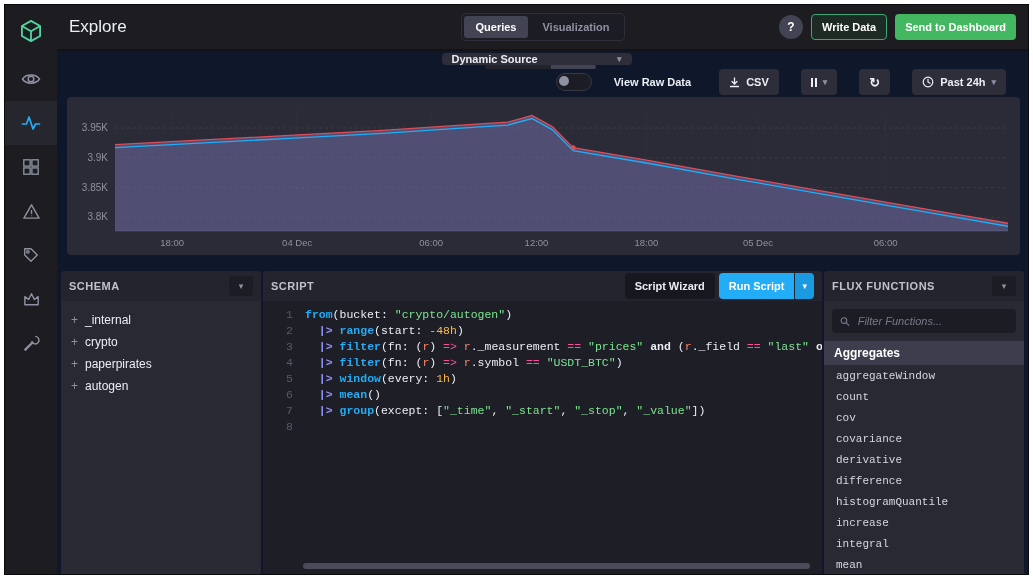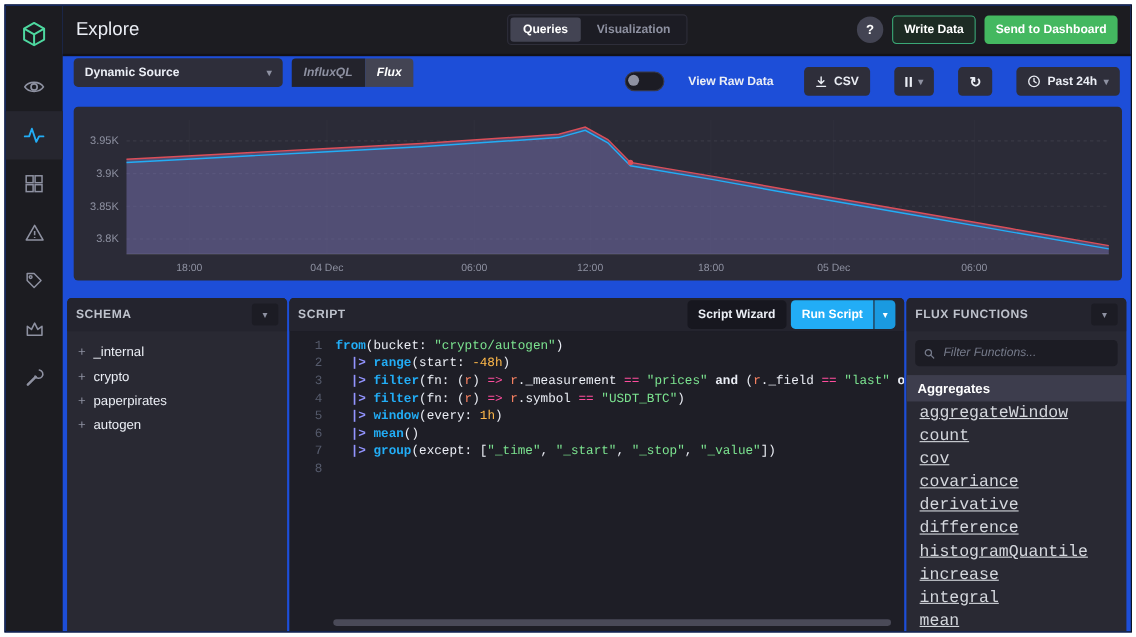--- a/index.html
+++ b/index.html
@@ -1,17 +1,17 @@
 <!DOCTYPE html>
 <html><head>
 <meta charset="utf-8">
 <style>
   html,body{margin:0;padding:0;width:1033px;height:579px;background:#ffffff;
     font-family:"Liberation Sans",sans-serif;-webkit-font-smoothing:antialiased;}
-  .app{position:absolute;left:4px;top:4px;width:1023px;height:569px;background:#1d4ed8;
+  .app{position:absolute;left:4px;top:4px;width:1023px;height:569px;background:#0f172a;
     border:1px solid #0a0a0d;overflow:hidden;}
   
   .sidebar{position:absolute;left:0;top:0;bottom:0;width:52px;background:#1c1c21;display:flex;
     flex-direction:column;align-items:center;}
   .logo{width:52px;height:52px;display:flex;align-items:center;justify-content:center;cursor:pointer;}
   .nav-item{width:52px;height:44px;display:flex;align-items:center;justify-content:center;cursor:pointer;}
   .nav-item.active{background:#26262f;}
   .nav-item svg{stroke:#8e91a1;}
   .nav-item.active svg{stroke:#22ADF6;}
   
@@ -29,22 +29,22 @@
     font-size:12px;display:flex;align-items:center;justify-content:center;cursor:pointer;}
   .btn{height:26px;padding:0 10px;border-radius:4px;background:#2e2e3a;color:#ebeef5;font-size:11px;
     font-weight:bold;display:inline-flex;align-items:center;gap:6px;border:none;cursor:pointer;
     font-family:"Liberation Sans",sans-serif;}
   .btn-outline-green{background:#1d2b24;border:1px solid #3aa876;color:#fff;}
   .btn-green{background:#44b860;color:#fff;}
   .btn-blue{background:#22ADF6;color:#fff;border-radius:4px 0 0 4px;}
   .btn-blue-caret{background:#1a9ae0;color:#fff;border-radius:0 4px 4px 0;padding:0 7px;margin-left:1px;height:26px;
     display:inline-flex;align-items:center;font-size:9px;cursor:pointer;}
   
-  .toolbar{position:absolute;left:0;top:48px;right:0;height:42px;display:flex;
-    padding:0 10px;box-sizing:border-box;}
+  .toolbar{position:absolute;left:0;top:48px;right:12px;height:42px;display:flex;align-items:center;
+    padding:0 10px;box-sizing:border-box;flex-direction:column;}
   .drop-source{width:190px;height:26px;background:#2e2e3a;border-radius:4px;display:flex;align-items:center;
     padding:0 10px;font-size:11px;font-weight:bold;color:#ebeef5;cursor:pointer;box-sizing:border-box;}
   .drop-source .caret{margin-left:auto;}
   .caret{color:#8e91a1;font-size:9px;}
   .seg{display:flex;border-radius:4px;overflow:hidden;margin-left:8px;}
   .seg-btn{height:26px;padding:0 11px;font-size:11px;font-weight:bold;background:#23232c;color:#8e91a1;
     display:flex;align-items:center;cursor:pointer;font-style:italic;}
   .seg-btn.active{background:#434453;color:#fff;}
   .toolbar-right{margin-left:auto;display:flex;gap:22px;align-items:center;}
   .toggle{width:34px;height:16px;background:#1c1c24;border:1px solid #383846;border-radius:9px;
@@ -94,21 +94,21 @@
   .flux-search{padding:8px;flex:none;}
   .search-box{height:24px;background:#1c1c24;border-radius:4px;display:flex;align-items:center;
     padding:0 8px;gap:6px;}
   .search-box input{background:transparent;border:none;outline:none;color:#d4d7dd;font-style:italic;
     font-size:11px;width:100%;font-family:"Liberation Sans",sans-serif;}
   .search-box input::placeholder{color:#757a8a;font-style:italic;}
   .flux-list{flex:1;overflow:hidden;}
   .flux-cat{height:24px;display:flex;align-items:center;padding:0 10px;background:#3d3d4d;color:#fff;
     font-weight:bold;font-size:12px;cursor:pointer;}
   .flux-fn{height:21px;display:flex;align-items:center;padding:0 12px;
-    font-family:"Liberation Mono","DejaVu Sans Mono",monospace;font-size:15px;color:#d4d7dd;cursor:pointer;text-decoration:underline;}
+    font-family:"Liberation Mono","DejaVu Sans Mono",monospace;font-size:11px;color:#d4d7dd;cursor:pointer;}
 </style>
 </head>
 <body>
 
 <div class="app">
 
   <nav class="sidebar">
     <div class="logo">
       <svg width="26" height="26" viewBox="0 0 20 20" fill="none" stroke="#4ED8A0" stroke-width="1.4" stroke-linejoin="round">
         <path d="M10 2.2 L17 6.2 L17 13.8 L10 17.8 L3 13.8 L3 6.2 Z"></path>

